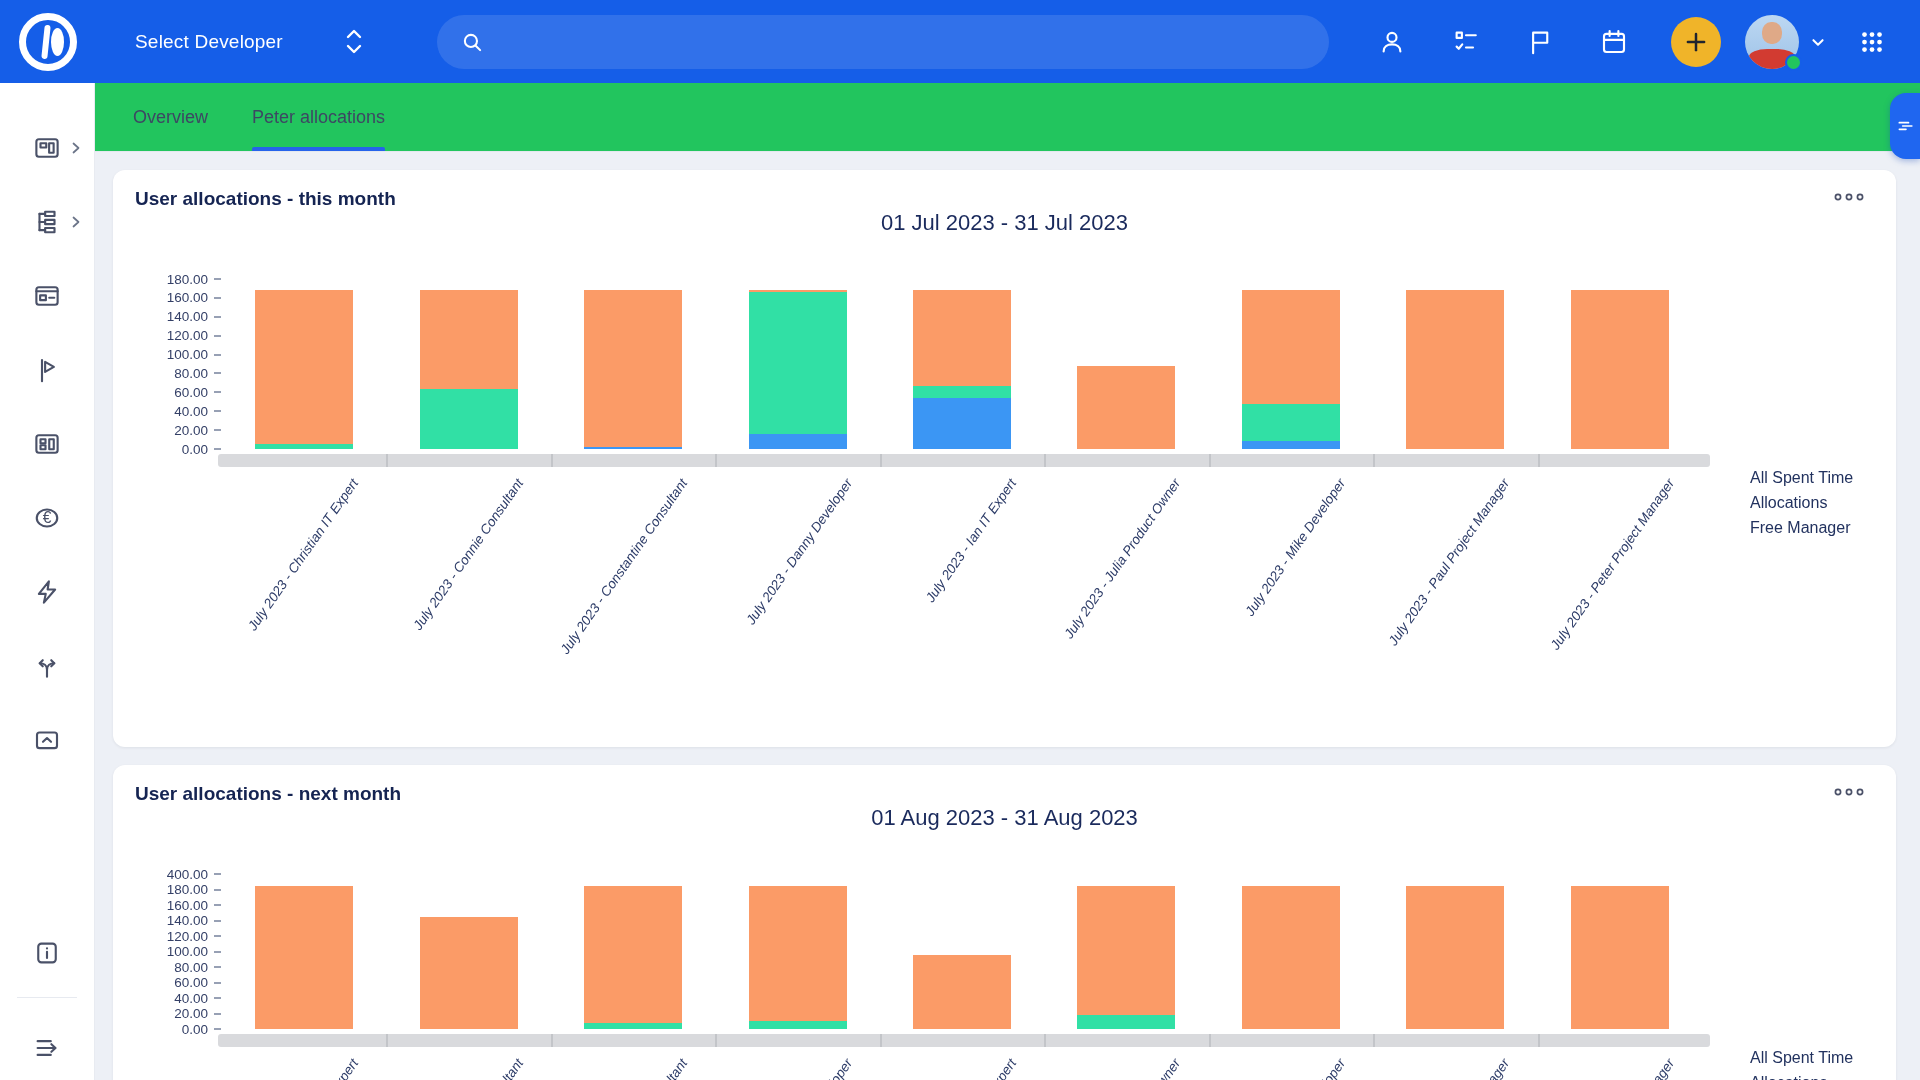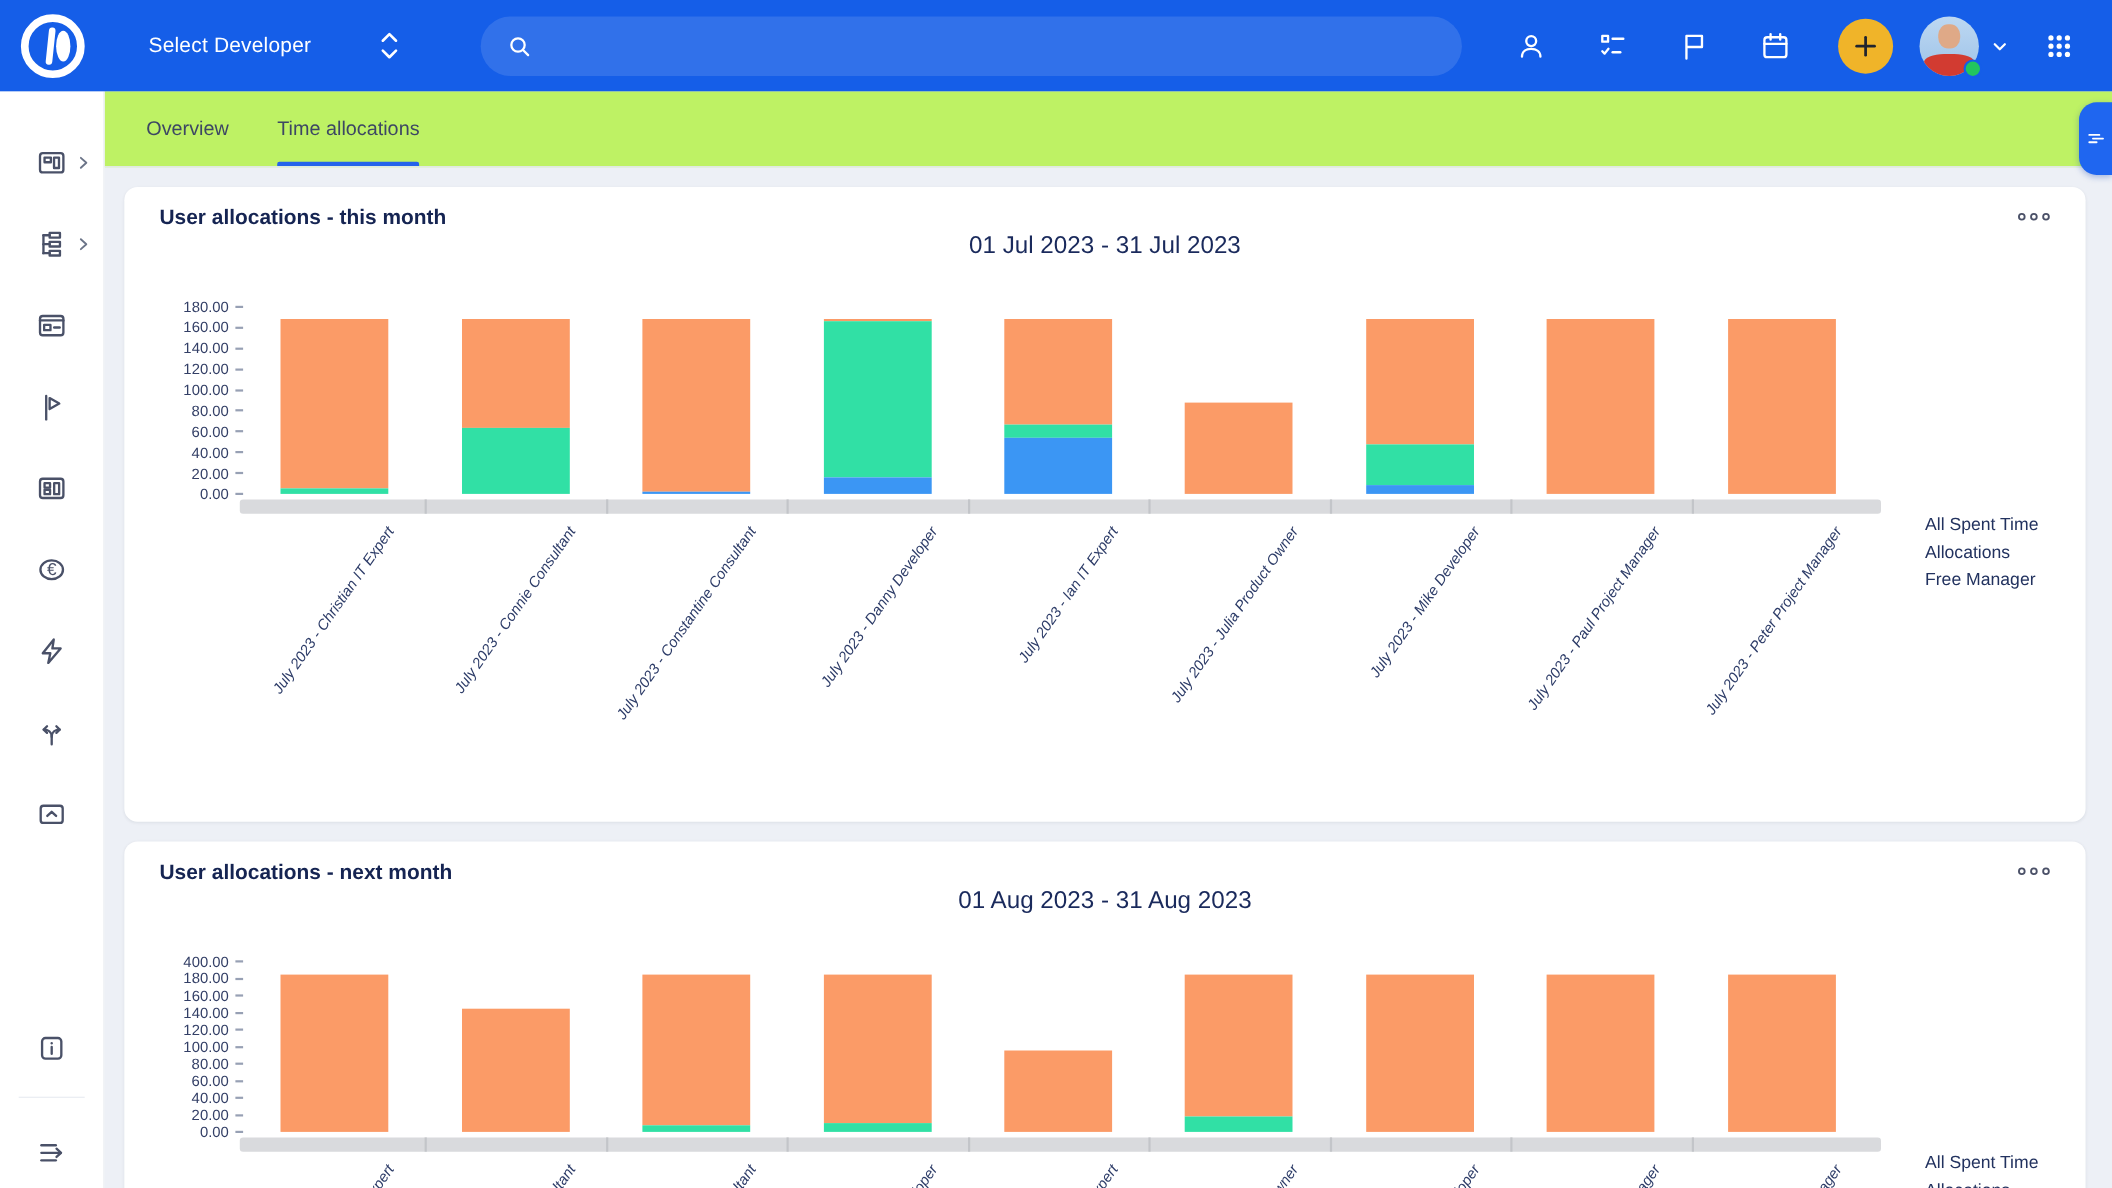--- a/index.html
+++ b/index.html
@@ -47,41 +47,41 @@
     background:#fff; border-right:1px solid #e8ebf1; display:flex;
     flex-direction:column; align-items:center; padding-top:28px; z-index:40; }
   .side-item { width:95px; height:74px; display:flex; align-items:center;
     justify-content:center; position:relative; cursor:pointer; }
   .side-item .chev { position:absolute; right:13px; top:50%; transform:translateY(-50%); }
   .side-spacer { flex:1; }
   .side-divider { width:60px; height:1px; background:#e7eaf0; margin:12px 0 18px; }
 
   
   .tabbar { position:absolute; left:95px; right:0; top:83px; height:69px;
-    background:#bef264; border-bottom:1px solid #e4e8ef; display:flex;
+    background:#22c55e; border-bottom:1px solid #e4e8ef; display:flex;
     align-items:stretch; padding-left:38px; gap:44px; z-index:30; }
   .tab { display:flex; align-items:center; font-size:18px; color:#3d4763;
     position:relative; cursor:pointer; white-space:nowrap; }
   .tab.active::after { content:""; position:absolute; left:0; right:0; bottom:0;
     height:4px; background:#2563eb; border-radius:2px 2px 0 0; }
 
   
   .float-filter { position:absolute; right:0; top:93px; width:30px; height:66px;
     background:#1f66f0; border-radius:16px 0 0 16px; z-index:60; cursor:pointer;
     display:flex; align-items:center; justify-content:flex-start; padding-left:6px;
     box-shadow:0 2px 6px rgba(21,70,180,.35); }
 
   
   .main { position:absolute; left:95px; right:0; top:152px; bottom:0;
     overflow:hidden; padding:18px 24px 0 18px; }
   .panel { position:relative; background:#fff; border-radius:12px;
     box-shadow:0 1px 3px rgba(16,24,40,.07); width:1783px; }
   .panel.p1 { height:577px; margin-bottom:18px; }
   .panel.p2 { height:560px; }
-  .panel-title { position:absolute; left:32px; top:18px; font-size:19px;
+  .panel-title { position:absolute; left:22px; top:18px; font-size:19px;
     font-weight:700; color:#152а52; color:#152452; }
   .panel-menu { position:absolute; right:30px; top:20px; cursor:pointer; }
   .chart-title { position:absolute; left:0; width:100%; top:40px;
     text-align:center; font-size:22px; font-weight:500; color:#1a2a5c; }
 
   .ytick { position:absolute; left:0; width:108px; display:flex;
     align-items:center; justify-content:flex-end; gap:6px; height:16px; }
   .ytick .ylab { font-size:13.5px; color:#333f66; }
   .ytick .ydash { width:7px; height:2px; background:#97a0b4; }
   .bar-group { position:absolute; display:flex; align-items:flex-end;
@@ -280,21 +280,21 @@
         <line x1="4.5" y1="6.5" x2="15" y2="6.5"></line>
         <line x1="4.5" y1="17.5" x2="15" y2="17.5"></line>
         <line x1="4.5" y1="12" x2="18.5" y2="12"></line>
         <polyline points="15.5,9 18.8,12 15.5,15"></polyline>
       </svg>
     </div>
   </div>
 
 <div class="tabbar">
   <div class="tab">Overview</div>
-  <div class="tab active">Time allocations</div>
+  <div class="tab active">Peter allocations</div>
 </div>
 
 <div class="float-filter">
   <svg width="20" height="20" viewBox="0 0 24 24" fill="none" stroke="#fff" stroke-width="2" stroke-linecap="round">
     <line x1="4" y1="8" x2="15" y2="8"></line>
       <line x1="8" y1="12" x2="19" y2="12"></line>
       <line x1="4" y1="16" x2="12" y2="16"></line>
   </svg>
 </div>
 

